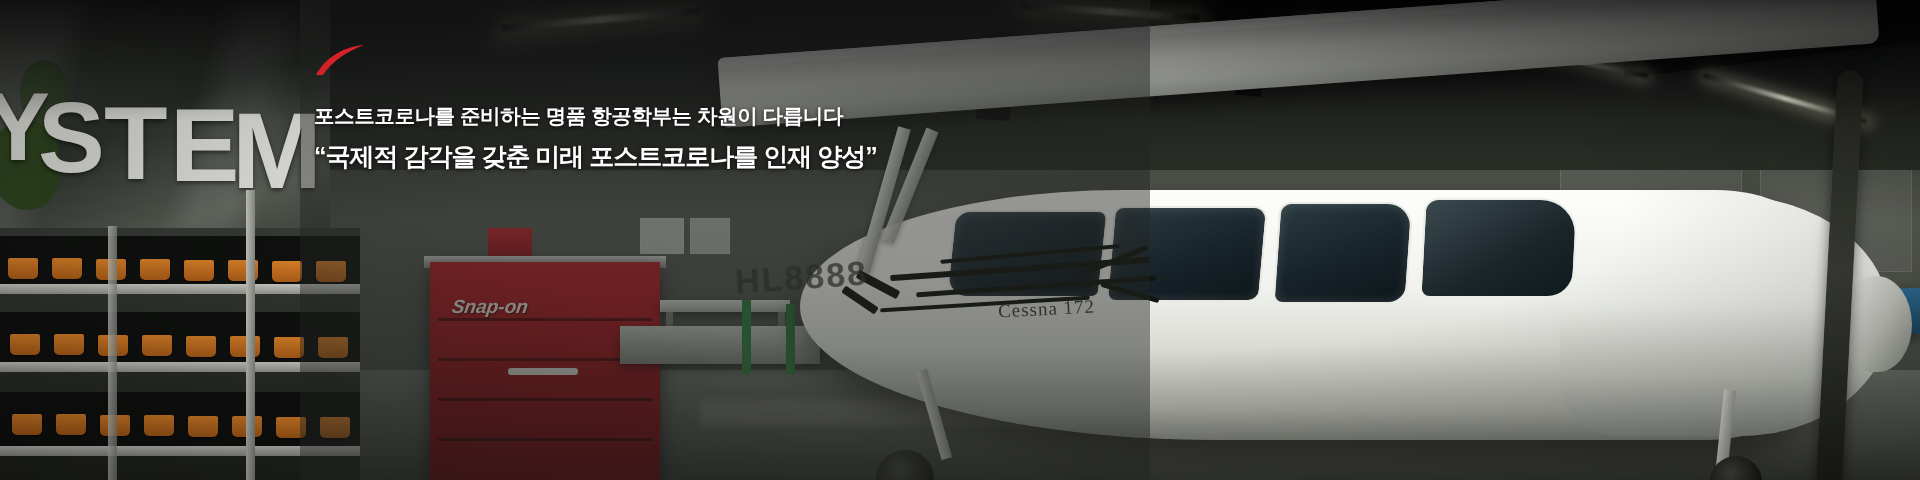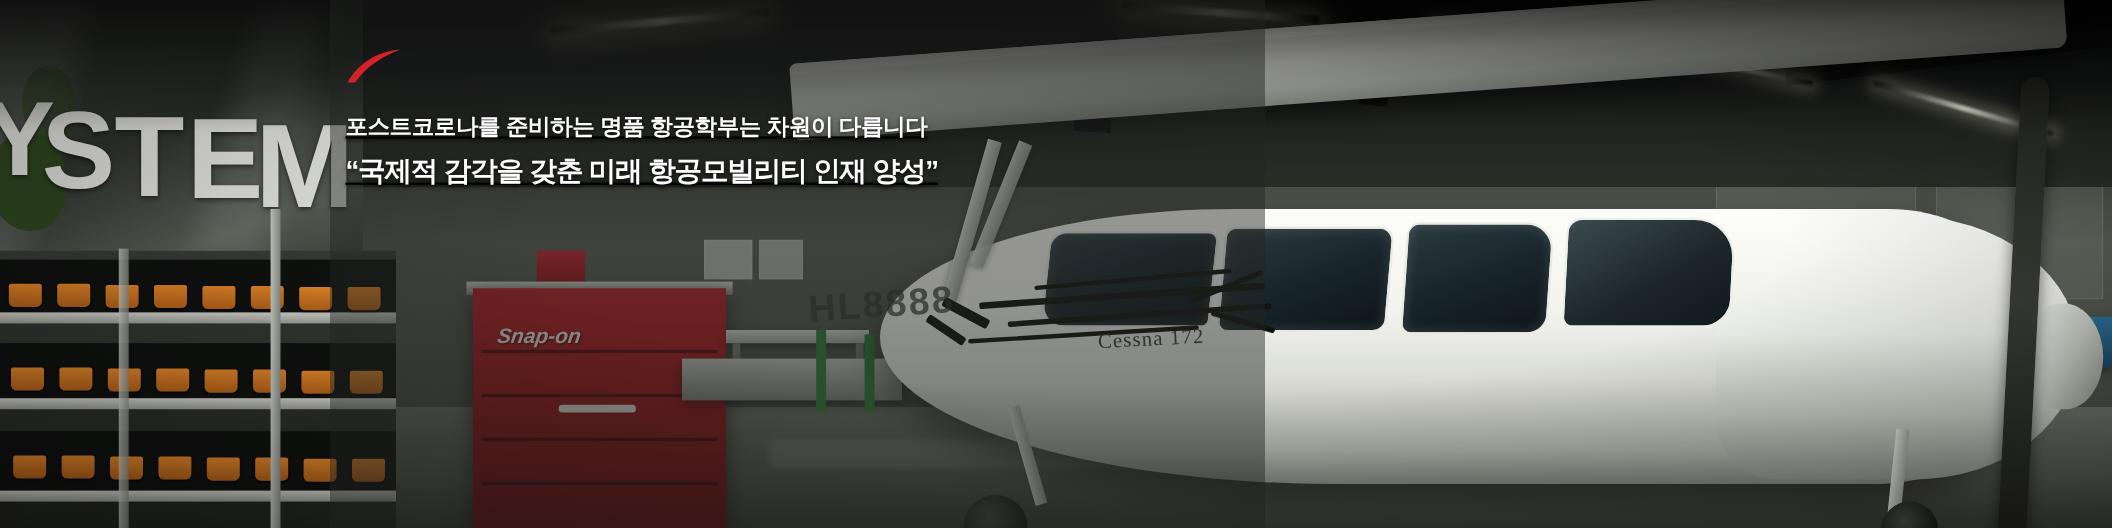--- a/index.html
+++ b/index.html
@@ -105,21 +105,21 @@
 
   
   .grade{position:absolute;inset:0;
     background:radial-gradient(ellipse at 55% 45%,rgba(0,0,0,0) 38%,rgba(0,0,0,.42) 100%);}
   .topdark{position:absolute;left:0;top:0;width:1920px;height:120px;
     background:linear-gradient(180deg,rgba(0,0,0,.75),rgba(0,0,0,0));}
 
   
   .overlay{position:absolute;left:300px;top:0;width:850px;height:480px;
     background:rgba(34,36,33,.47);}
-  .copy{position:absolute;left:314px;top:44px;width:560px;text-decoration:underline;}
+  .copy{position:absolute;left:314px;top:44px;width:560px;}
 
   .logo-mark{position:relative;width:58px;height:34px;margin-bottom:26px;}
   .logo-mark svg{display:block;}
 
   .subtitle{color:#ffffff;font-size:20.5px;font-weight:700;letter-spacing:-0.4px;line-height:1.2;
     text-shadow:0 1px 4px rgba(0,0,0,.75);white-space:nowrap;}
   .headline{color:#f2e524;font-size:46px;font-weight:700;letter-spacing:-1.6px;line-height:1.15;
     margin-top:14px;text-shadow:0 2px 7px rgba(0,0,0,.7);white-space:nowrap;}
   .quote{color:#ffffff;font-size:25px;font-weight:700;letter-spacing:-1px;line-height:1.2;
     margin-top:12px;text-shadow:0 1px 5px rgba(0,0,0,.75);white-space:nowrap;}
@@ -272,16 +272,16 @@
 
     <div class="logo-mark">
       <svg width="58" height="34" viewBox="0 0 58 34">
         <path d="M2 31 C10 16, 26 3, 50 1 C34 7, 18 17, 9 31 Z" fill="#d3222a"></path>
       </svg>
     </div>
 
     <div class="subtitle">포스트코로나를 준비하는 명품 항공학부는 차원이 다릅니다</div>
 
 
-    <div class="quote">“국제적 감각을 갖춘 미래 항공모빌리티 인재 양성”</div>
+    <div class="quote">“국제적 감각을 갖춘 미래 포스트코로나를 인재 양성”</div>
   </div>
 
 </div>
 
 </body></html>

